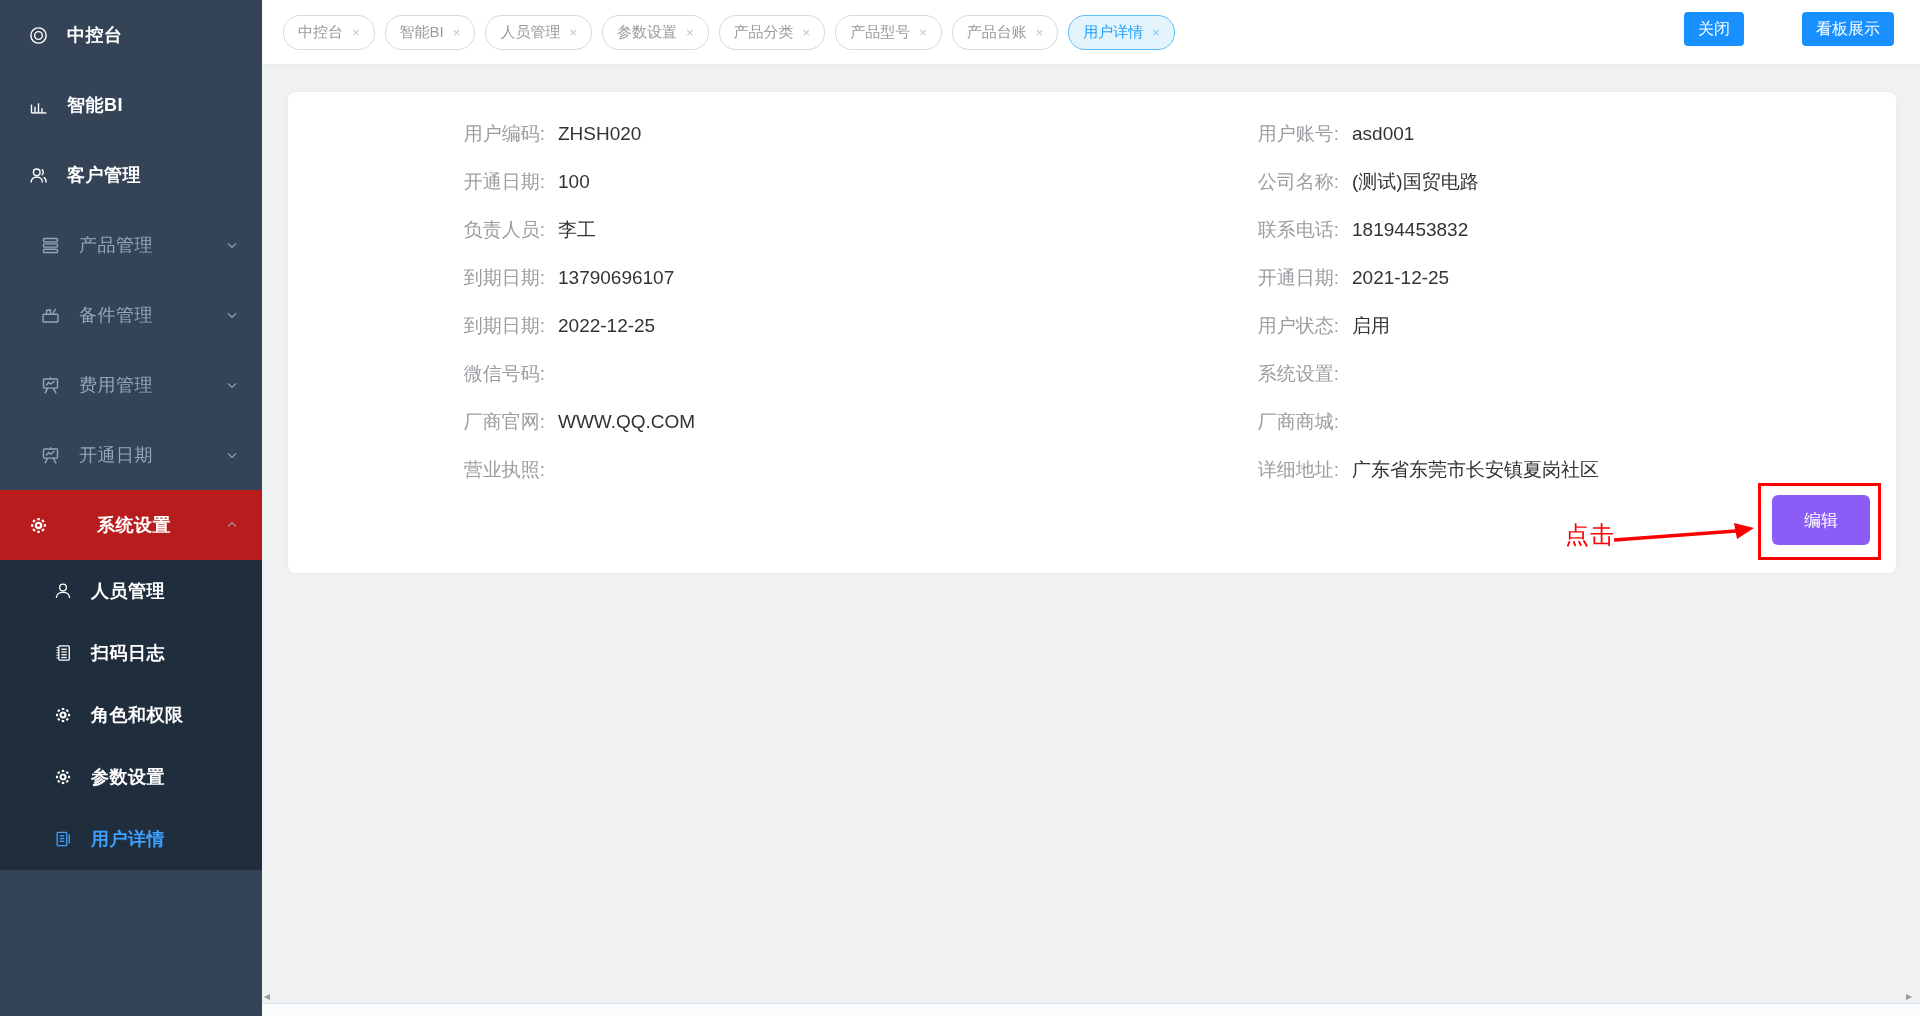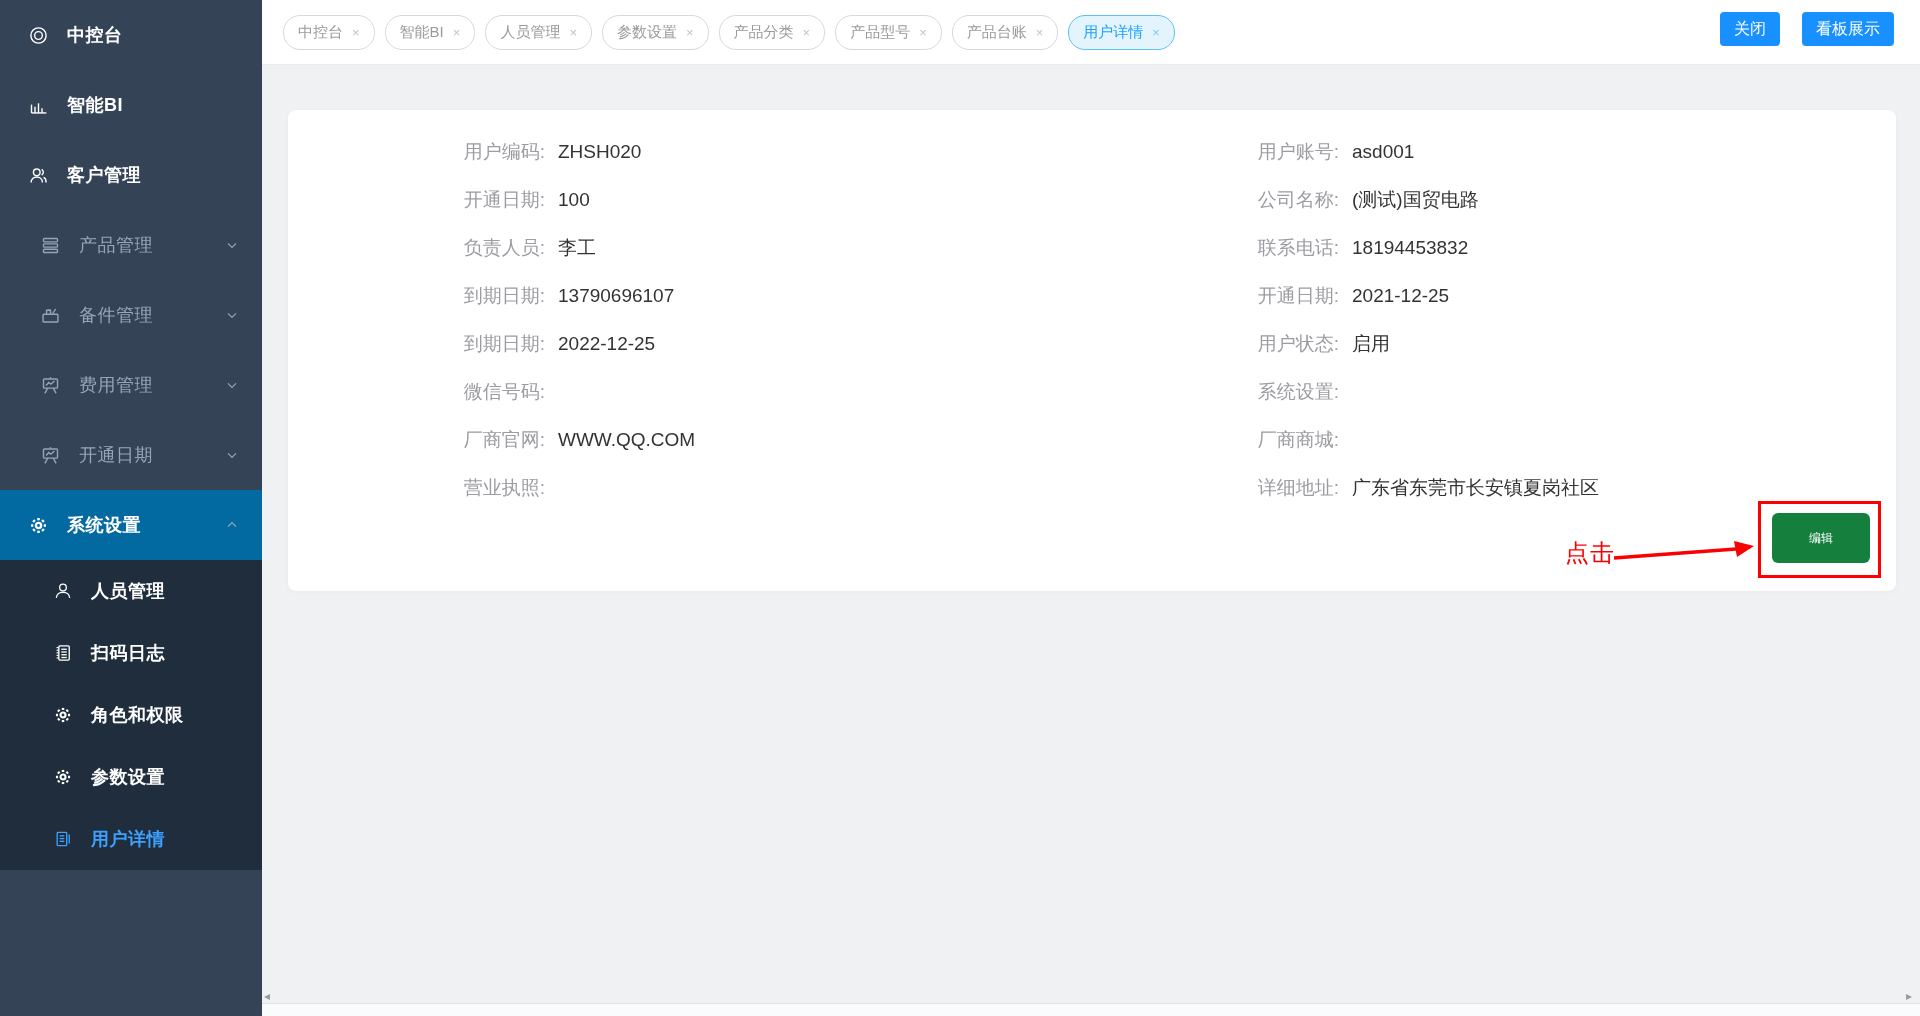--- a/index.html
+++ b/index.html
@@ -11,56 +11,56 @@
   }
   
   .sidebar{position:absolute;left:0;top:0;width:262px;height:1016px;background:#344356;z-index:3;}
   .s-item{height:70px;display:flex;align-items:center;padding-left:28px;cursor:pointer;position:relative;}
   .s-item .s-icon{width:21px;height:21px;margin-right:18px;flex:0 0 21px;display:flex;align-items:center;}
   .s-item .s-icon svg{width:21px;height:21px;}
   .s-label{font-size:18px;letter-spacing:.5px;}
   .s-item.white{color:#ffffff;}
   .s-item.white .s-label{font-weight:bold;}
   .s-item.gray{color:#97a5b8;margin-left:12px;}
-  .s-item.open-parent{background:#0369a1;color:#ffffff;}
+  .s-item.open-parent{background:#b91c1c;color:#ffffff;gap:30px;}
   .s-item.open-parent .s-label{font-weight:bold;}
   .s-chevron{position:absolute;right:22px;top:50%;margin-top:-8px;width:16px;height:16px;color:#97a5b8;}
   .s-chevron svg{width:16px;height:16px;}
   .submenu{background:#1f2d3d;}
   .sub-item{height:62px;display:flex;align-items:center;padding-left:53px;cursor:pointer;color:#ffffff;}
   .sub-item .s-icon{width:20px;height:20px;margin-right:18px;flex:0 0 20px;}
   .sub-item .s-icon svg{width:20px;height:20px;}
   .sub-item .s-label{font-weight:bold;}
   .sub-item.active{color:#3ea1ff;}
   
   .topbar{position:absolute;left:262px;top:0;width:1658px;height:65px;background:#ffffff;
     border-bottom:1px solid #ebebeb;display:flex;align-items:center;padding-left:21px;box-sizing:border-box;z-index:2;}
   .tabs{display:flex;align-items:center;gap:10px;}
   .tab{height:33px;display:flex;align-items:center;padding:0 14px;border:1px solid #d9d9d9;
     border-radius:17px;background:#fff;color:#9a9a9a;font-size:15px;cursor:pointer;white-space:nowrap;}
   .tab .tab-close{margin-left:9px;font-size:13px;color:#c2c2c2;line-height:1;}
   .tab.active{background:#e3f4fd;border-color:#5ec1fb;color:#1da2ff;}
   .tab.active .tab-close{color:#7fc9fa;}
   .topbar-actions{position:absolute;right:26px;top:12px;display:flex;gap:22px;}
   .btn-blue{height:34px;background:#1890ff;color:#ffffff;border:none;border-radius:4px;
-    font-size:16px;padding:0 14px;cursor:pointer;font-family:inherit;}
+    font-size:16px;padding:0 14px;cursor:pointer;font-family:inherit;margin-left:36px;}
   
   .content{position:absolute;left:262px;top:65px;width:1658px;height:951px;background:#f0f1f3;}
   .card{position:absolute;left:26px;top:27px;width:1608px;height:481px;background:#ffffff;
-    border-radius:8px;box-shadow:0 1px 4px rgba(0,0,0,.04);margin-top:18px;}
+    border-radius:8px;box-shadow:0 1px 4px rgba(0,0,0,.04);}
   .detail-grid{display:grid;grid-template-columns:1fr 1fr;padding-top:18px;}
   .d-row{height:48px;display:flex;align-items:center;}
   .d-label{color:#9c9ca2;font-size:19px;text-align:right;flex:0 0 auto;}
   .col-l .d-label{width:257px;}
   .col-r .d-label{width:247px;}
   .d-value{color:#333;font-size:19px;margin-left:13px;white-space:nowrap;}
   
   .edit-rect{position:absolute;left:1470px;top:391px;width:117px;height:71px;border:3px solid #fe0000;}
-  .edit-btn{position:absolute;left:1484px;top:403px;width:98px;height:50px;background:#15803d;color:#fff;
-    border:none;border-radius:6px;font-size:12px;cursor:pointer;font-family:inherit;}
+  .edit-btn{position:absolute;left:1484px;top:403px;width:98px;height:50px;background:#8b5cf6;color:#fff;
+    border:none;border-radius:6px;font-size:17px;cursor:pointer;font-family:inherit;}
   .click-note{position:absolute;left:1277px;top:427px;color:#fb0000;font-size:24px;font-weight:normal;letter-spacing:1px;}
   .click-arrow{position:absolute;left:1320px;top:420px;width:160px;height:44px;}
   
   .bottom-strip{position:absolute;left:262px;top:1003px;width:1658px;height:13px;background:#fafbfc;
     border-top:1px solid #d6e4f0;}
   .scroll-arrow{position:absolute;top:990px;font-size:12px;color:#9a9a9a;line-height:1;}
   .scroll-arrow.left{left:264px;}
   .scroll-arrow.right{left:1906px;}
 </style>
 </head>

